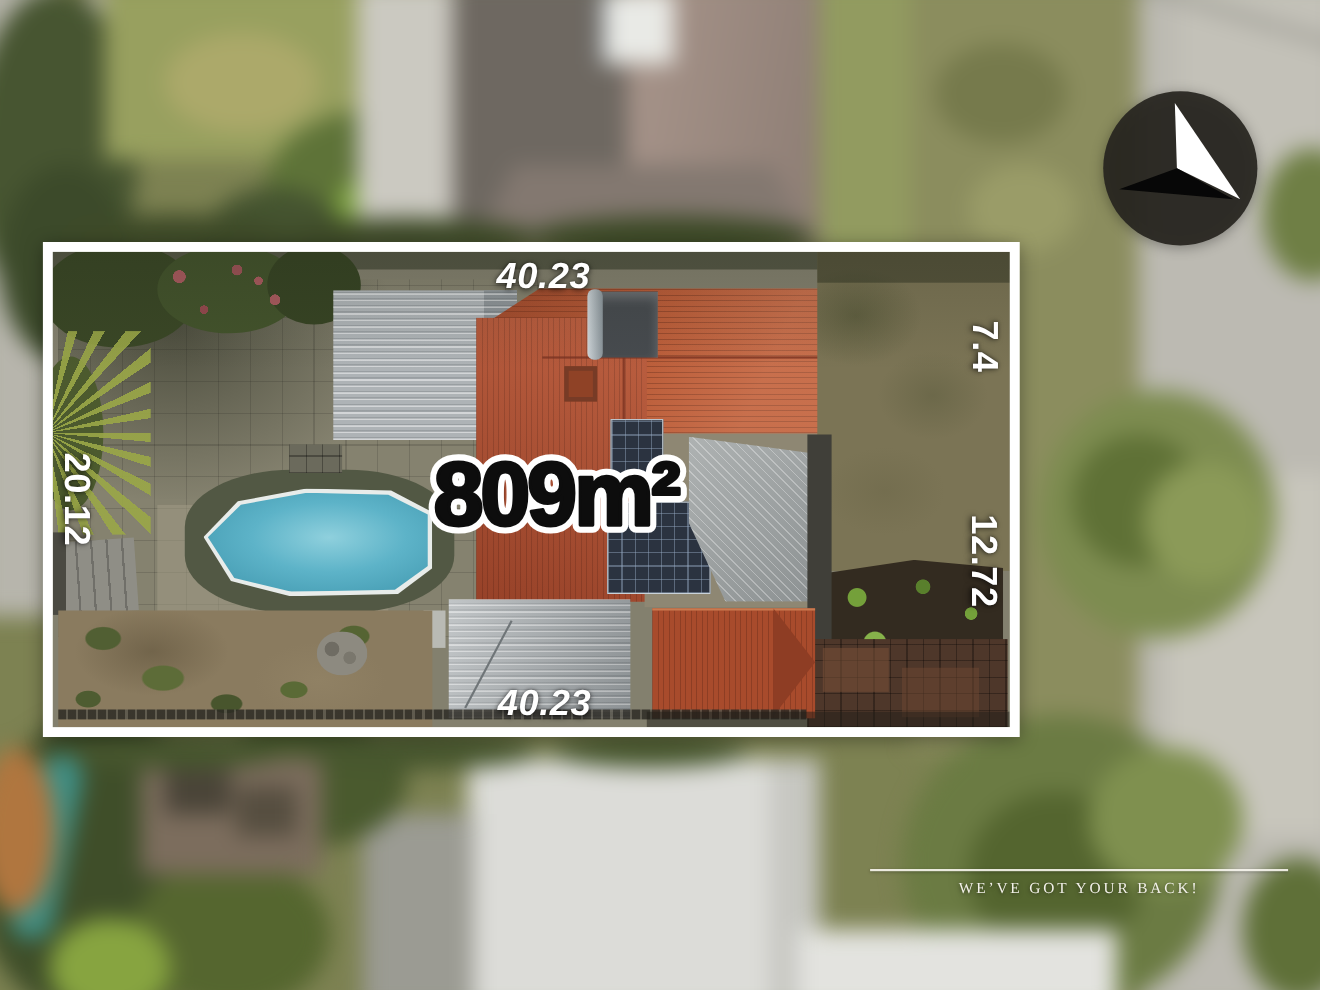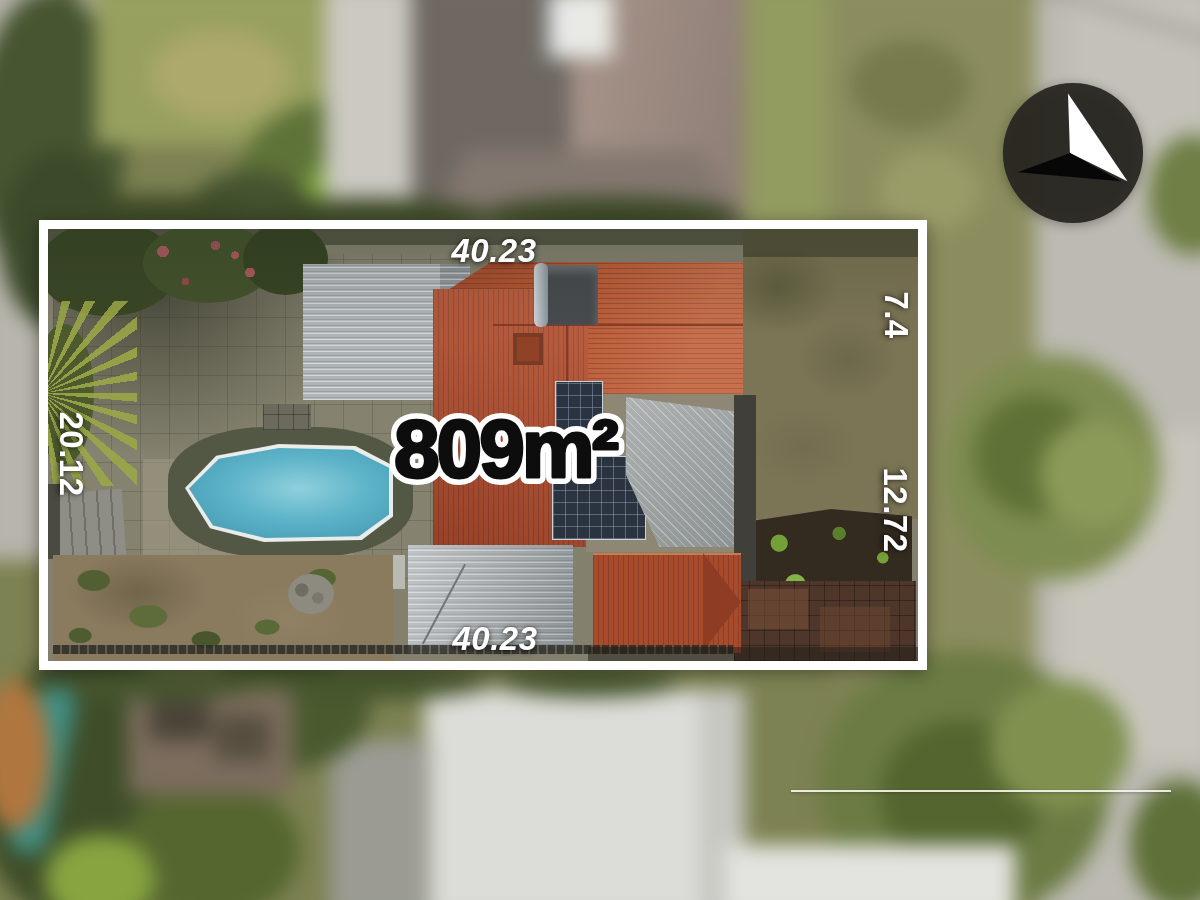--- a/index.html
+++ b/index.html
@@ -161,15 +161,16 @@
   </svg>
 
   <svg class="compass" width="146" height="146" viewBox="0 0 100 100">
     <circle cx="50" cy="50" r="48" fill="#27251f" fill-opacity="0.93"></circle>
     <polygon points="46.6,9.3 87.3,69.3 47.9,50" fill="#ffffff"></polygon>
     <polygon points="47.9,50 12,63.1 83.1,69.3" fill="#070707"></polygon>
   </svg>
 
   <div class="brand">
     <div class="rule"></div>
+    <div class="tag">WE’VE GOT YOUR BACK!</div>
   </div>
 
 </div>
 
 </body></html>

